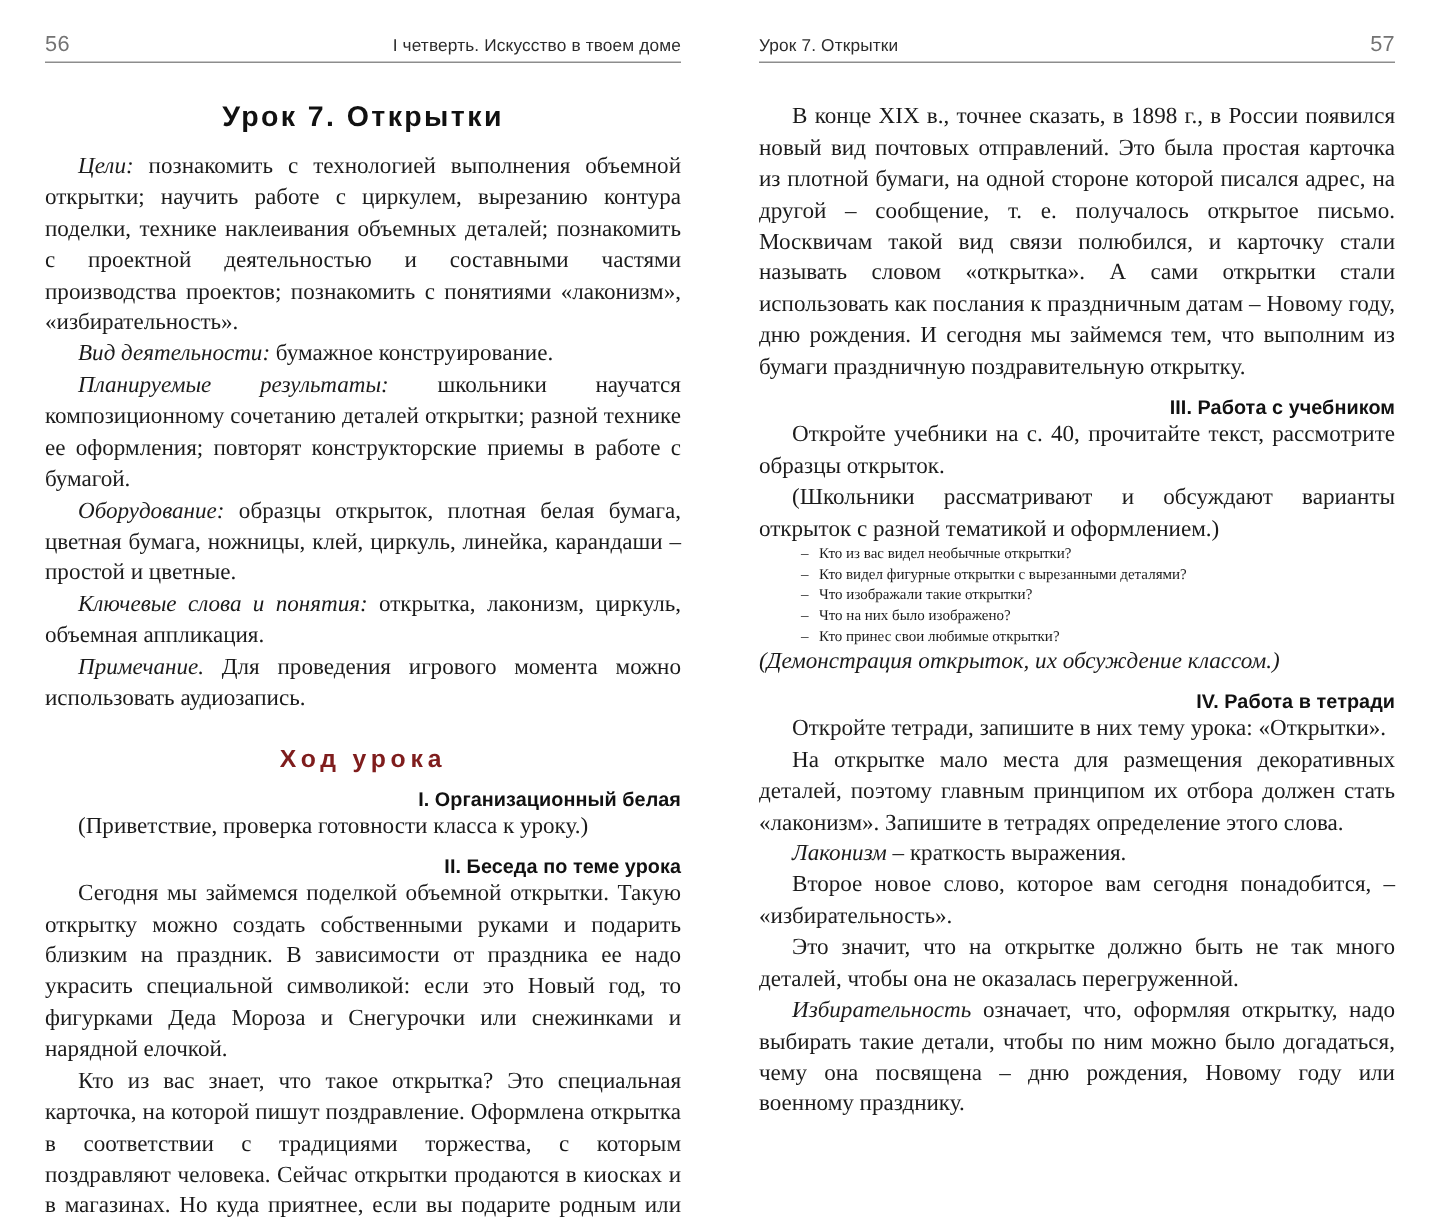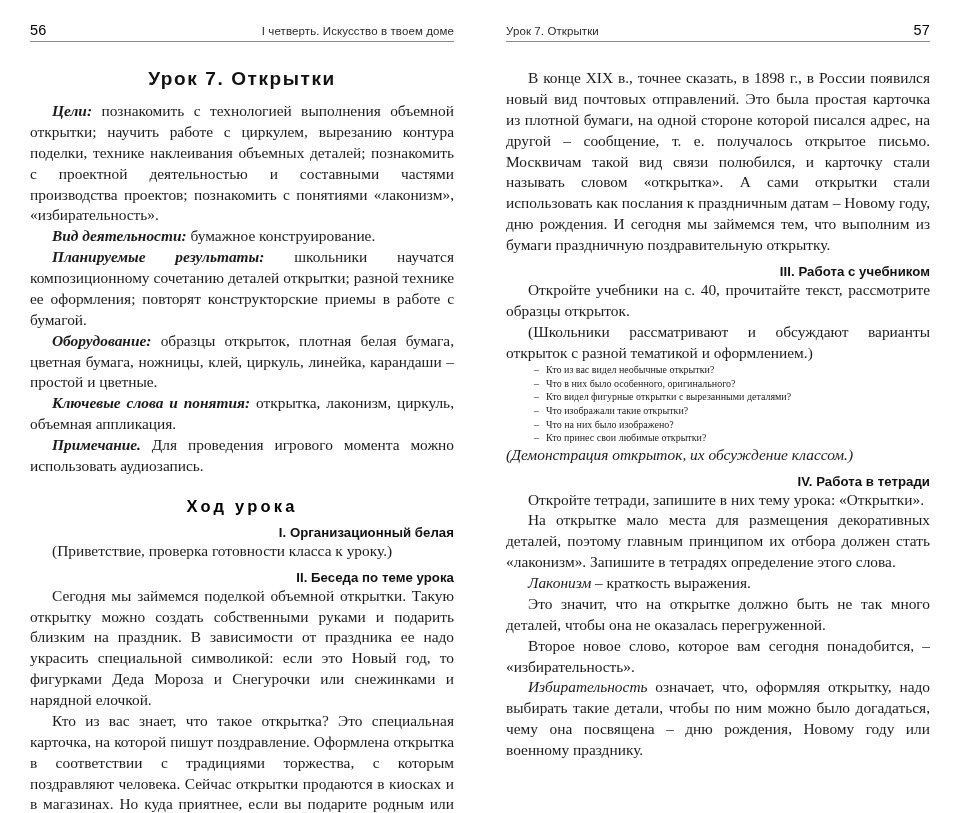--- a/index.html
+++ b/index.html
@@ -34,21 +34,21 @@
     color: #2b2b2b;
     padding-bottom: 3px;
     border-bottom: 1.6px solid #8d8d8d;
     margin-bottom: 26px;
   }
   .runhead.left  { justify-content: space-between; }
   .runhead.right { justify-content: space-between; }
   .folio {
     font-size: 14.5px;
     font-weight: 400;
-    color: #000000;
+    color: #737373;
     letter-spacing: .2px;
   }
   .runtitle { letter-spacing: .1px; }
 
   
   .lesson-title {
     font-family: "Liberation Sans", "DejaVu Sans", sans-serif;
     font-weight: bold;
     font-size: 19px;
     letter-spacing: 1.6px;
@@ -56,21 +56,21 @@
     margin: 0 0 11px 0;
     color: #111;
   }
   .course-title {
     font-family: "Liberation Sans", "DejaVu Sans", sans-serif;
     font-weight: bold;
     font-size: 16.5px;
     letter-spacing: 3.2px;
     text-align: center;
     margin: 20px 0 9px 0;
-    color: #000000;
+    color: #7f1d1d;
   }
   .sec-head {
     font-family: "Liberation Sans", "DejaVu Sans", sans-serif;
     font-weight: bold;
     font-size: 13.2px;
     margin: 8px 0 1px 0;
     color: #111;
     letter-spacing: .05px;
     text-align: right;
   }
@@ -79,21 +79,21 @@
   p.para {
     margin: 0;
     font-size: 15.4px;
     line-height: 1.355;
     text-align: justify;
     text-indent: 22px;
     hyphens: manual;
   }
   p.para.noindent { text-indent: 0; font-style: italic; }
   .run-in {
-    font-weight: bold;
+    font-weight: normal;
     font-style: italic;
   }
   .ital { font-style: italic; }
 
   
   ul.dashlist {
     list-style: none;
     margin: 0;
     padding: 0;
   }
@@ -164,38 +164,37 @@
     </div>
 
     <p class="para">В конце XIX в., точнее сказать, в 1898 г., в России появился новый вид почтовых отправлений. Это была простая карточка из плотной бумаги, на одной стороне которой писался адрес, на другой – сообщение, т. е. получалось открытое письмо. Москвичам такой вид связи полюбился, и карточку стали называть словом «открытка». А сами открытки стали использовать как послания к праздничным датам – Новому году, дню рождения. И сегодня мы займемся тем, что выполним из бумаги праздничную поздравительную открытку.</p>
 
     <h3 class="sec-head">III. Работа с учебником</h3>
     <p class="para">Откройте учебники на с. 40, прочитайте текст, рассмотрите образцы открыток.</p>
     <p class="para">(Школьники рассматривают и обсуждают варианты открыток с разной тематикой и оформлением.)</p>
 
     <ul class="dashlist" id="rq">
         <li><span class="dash">–</span><span>Кто из вас видел необычные открытки?</span></li>
-        <li><span class="dash">–</span><span>Что в них было особенного, оригинального?</span></li>
         <li><span class="dash">–</span><span>Кто видел фигурные открытки с вырезанными деталями?</span></li>
         <li><span class="dash">–</span><span>Что изображали такие открытки?</span></li>
         <li><span class="dash">–</span><span>Что на них было изображено?</span></li>
         <li><span class="dash">–</span><span>Кто принес свои любимые открытки?</span></li>
       </ul>
 
     <p class="para noindent">(Демонстрация открыток, их обсуждение классом.)</p>
 
     <h3 class="sec-head">IV. Работа в тетради</h3>
     <p class="para">Откройте тетради, запишите в них тему урока: «Открытки».</p>
     <p class="para">На открытке мало места для размещения декоративных деталей, поэтому главным принципом их отбора должен стать «лаконизм». Запишите в тетрадях определение этого слова.</p>
 
     <p class="para">
       <span class="ital">Лаконизм</span><span> – краткость выражения.</span>
     </p>
 
+    <p class="para">Второе новое слово, которое вам сегодня понадобится, – «избирательность».</p>
     <p class="para">Это значит, что на открытке должно быть не так много деталей, чтобы она не оказалась перегруженной.</p>
-    <p class="para">Второе новое слово, которое вам сегодня понадобится, – «избирательность».</p>
 
     <p class="para">
       <span class="ital">Избирательность</span><span> означает, что, оформляя открытку, надо выбирать такие детали, чтобы по ним можно было догадаться, чему она посвящена – дню рождения, Новому году или военному празднику.</span>
     </p>
 
   </div>
 </div>
 
 </body></html>

